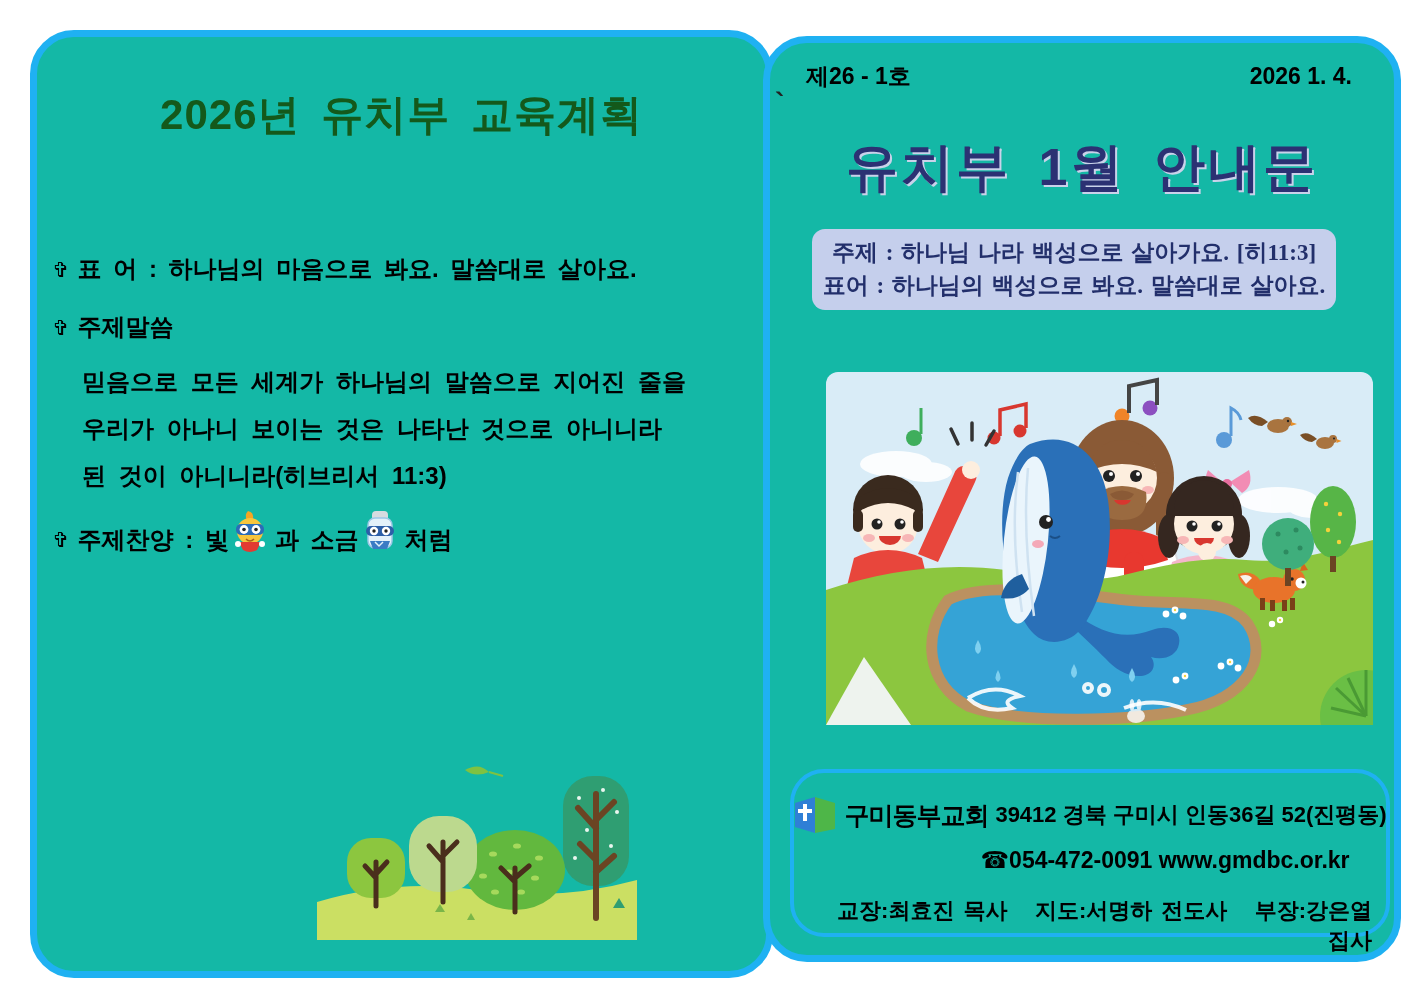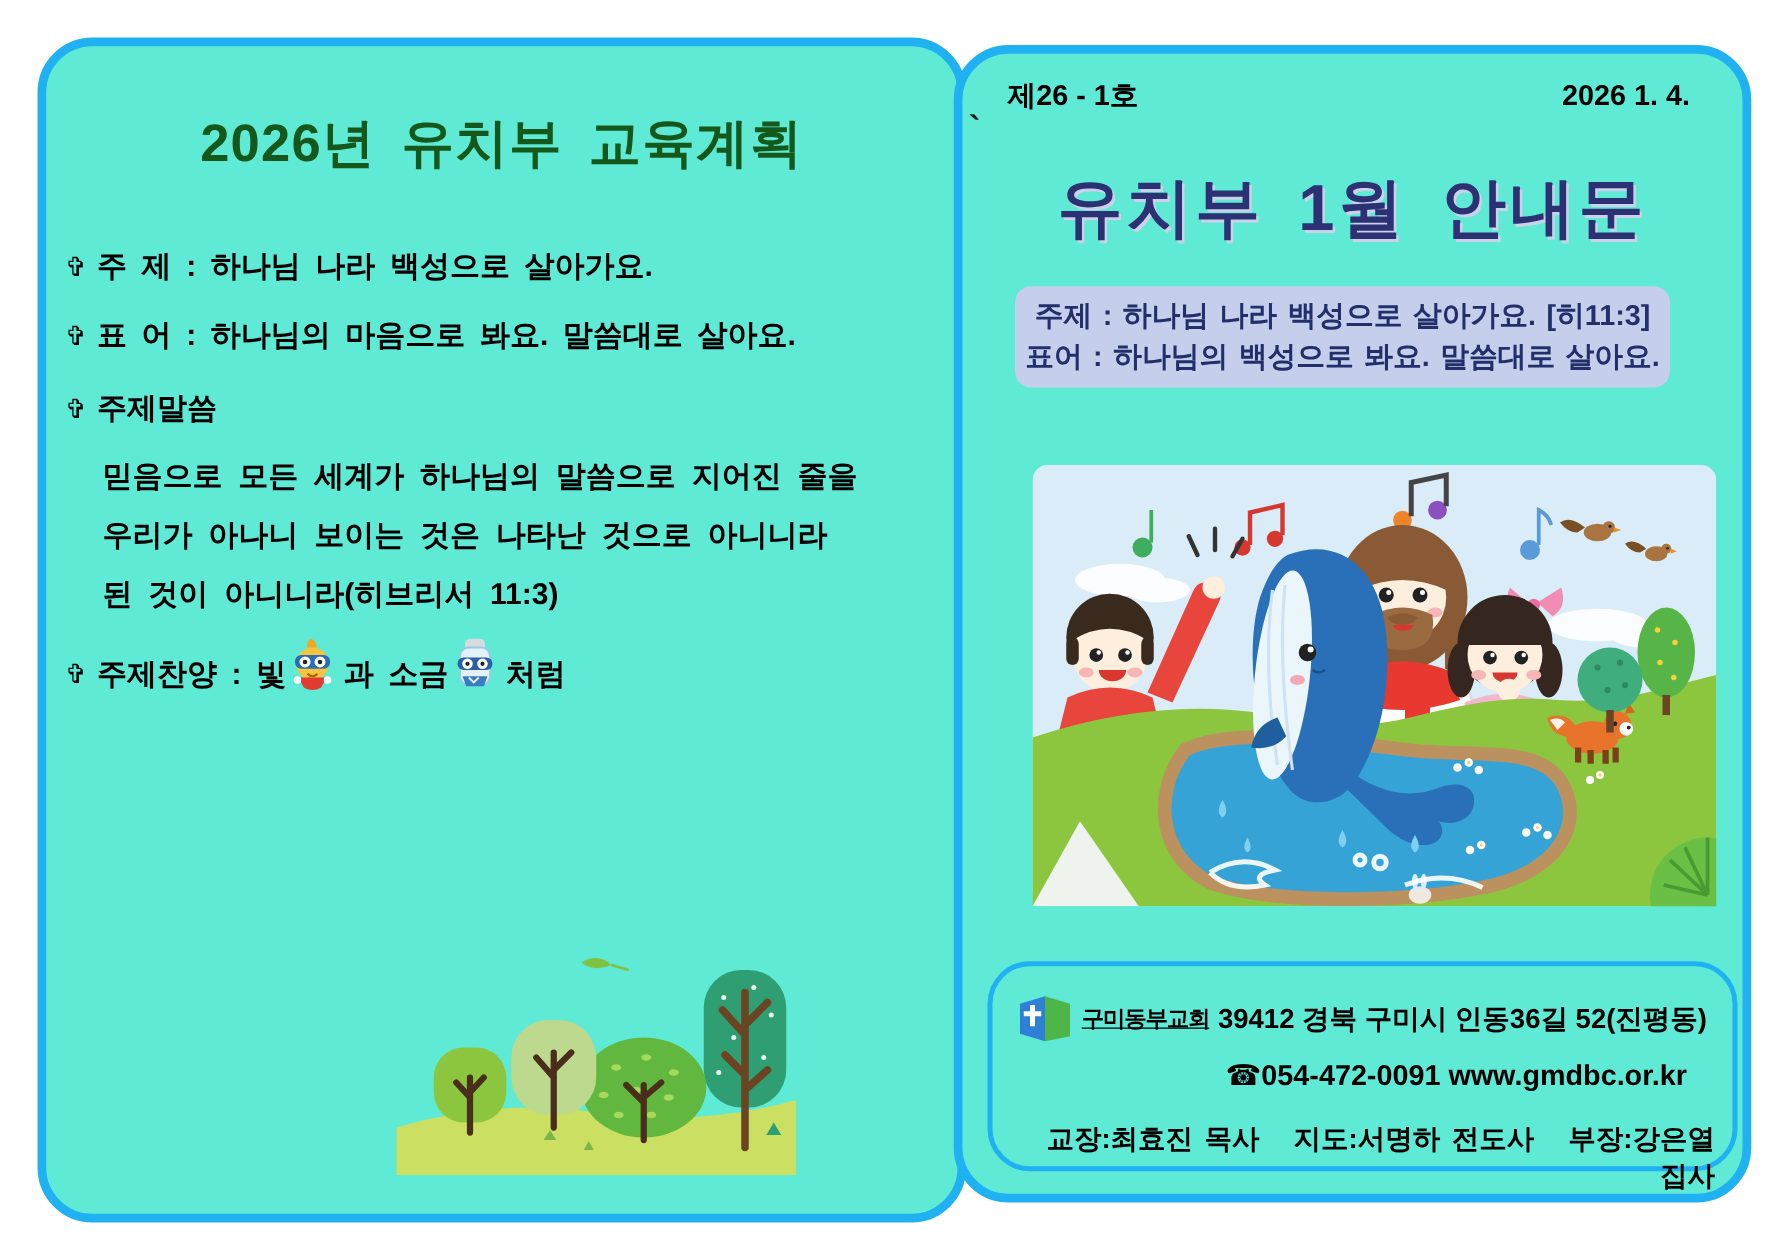--- a/index.html
+++ b/index.html
@@ -2,21 +2,21 @@
 <html><head>
 <meta charset="utf-8">
 <style>
   html,body{margin:0;padding:0;}
   body{
     width:1428px;height:1008px;position:relative;background:#ffffff;
     font-family:"Liberation Sans","DejaVu Sans",sans-serif;
     font-weight:700;color:#000;overflow:hidden;
   }
   .page{
-    position:absolute;background:#5eead4;border:7px solid #1fb1f2;
+    position:absolute;background:#14b8a6;border:7px solid #1fb1f2;
     border-radius:44px;box-sizing:border-box;
   }
   .page-left{left:30px;top:30px;width:743px;height:948px;}
   .page-right{left:763px;top:36px;width:638px;height:926px;}
 
   
   .lp-title{
     position:absolute;top:52px;left:0;right:0;text-align:center;
     font-size:42px;line-height:52px;color:#14591b;letter-spacing:1px;word-spacing:8px;
   }
@@ -48,41 +48,40 @@
   }
   .stray{position:absolute;left:5px;top:44px;font-size:28px;color:#222;}
   .rp-title{
     position:absolute;top:94px;left:0;right:0;text-align:center;
     font-size:52px;line-height:60px;color:#2b3173;letter-spacing:3px;word-spacing:10px;
     text-shadow:2px 2px 0 #c9d2ea;
   }
   .theme-box{
     position:absolute;top:186px;left:42px;width:524px;box-sizing:border-box;
     background:#c5cfec;border-radius:13px;padding:7px 6px 8px;
-    text-align:center;color:#222f6b;font-size:23px;line-height:33px;word-spacing:2px;
+    text-align:center;color:#222f6b;font-size:23px;line-height:33px;word-spacing:2px;font-family:Liberation Serif, serif;
   }
   .illustration{position:absolute;top:329px;left:56px;width:547px;height:353px;}
   .footer-box{
     position:absolute;top:726px;left:20px;width:600px;height:168px;box-sizing:border-box;
     border:4px solid #1fb1f2;border-radius:34px;padding:22px 14px 0;
   }
   .fb-line1{display:flex;align-items:center;justify-content:center;gap:7px;white-space:pre;}
   .church-logo{width:44px;height:40px;flex:0 0 auto;}
-  .church-name{font-size:18px;text-decoration:underline;letter-spacing:-1px;}
+  .church-name{font-size:25px;letter-spacing:-1px;}
   .fb-address{font-size:22px;}
   .fb-line2{margin-top:12px;text-align:center;padding-left:150px;font-size:23px;white-space:pre;}
   .fb-line3{margin-top:22px;text-align:right;font-size:22px;white-space:pre-wrap;word-spacing:3px;}
 </style>
 </head>
 <body>
 
 <div class="page page-left">
   <div class="lp-title">2026년 유치부 교육계획</div>
 
-  <div class="entry e1"><span class="cross">✞</span><span>주 제 : 하나님 나라 백성으로 살아가요.</span></div>
 
   <div class="entry e3"><span class="cross">✞</span><span>주제말씀</span></div>
 
   <div class="entry e2"><span class="cross">✞</span><span>표 어 : 하나님의 마음으로 봐요. 말씀대로 살아요.</span></div>
 
   <div class="verse">
     <div>믿음으로 모든 세계가 하나님의 말씀으로 지어진 줄을</div>
     <div>우리가 아나니 보이는 것은 나타난 것으로 아니니라</div>
     <div>된 것이 아니니라(히브리서 11:3)</div>
   </div>

